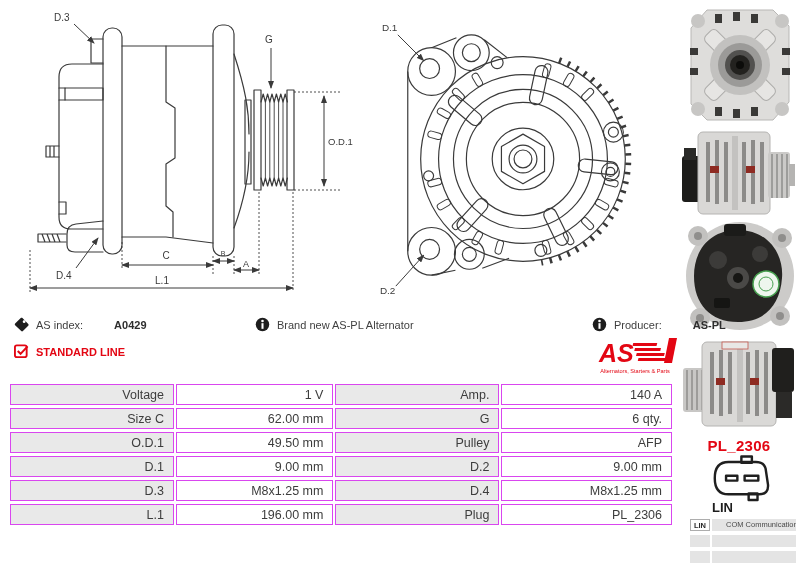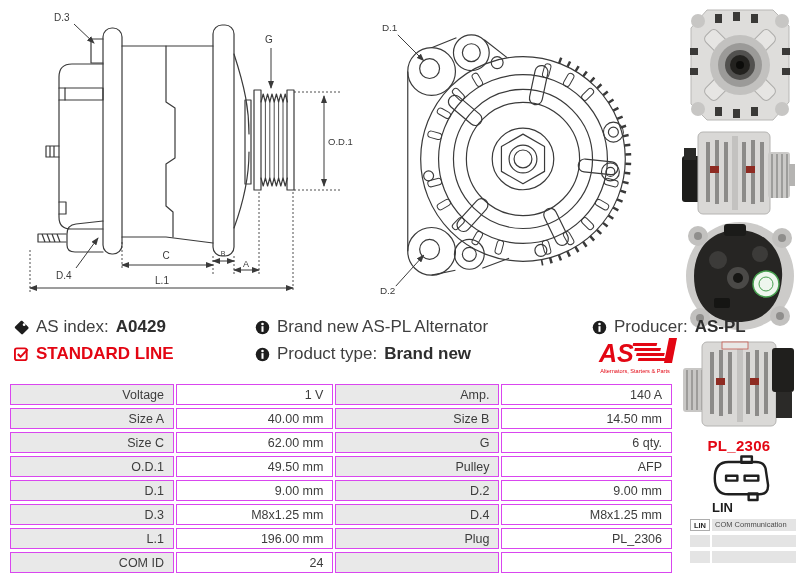--- a/index.html
+++ b/index.html
@@ -2,22 +2,22 @@
 <html><head>
 <meta charset="utf-8">
 <style>
   html,body{margin:0;padding:0;background:#fff;}
   body{width:800px;height:576px;font-family:"Liberation Sans",sans-serif;color:#3f3f3f;overflow:hidden;}
   .stage{position:relative;width:652px;height:576px;background:#fff;}
   .abs{position:absolute;}
   svg text{font-family:"Liberation Sans",sans-serif;}
 
   
-  .info-row{position:absolute;display:flex;align-items:center;gap:7px;font-size:17px;white-space:nowrap;}
-  .info-row b{color:#2e2e2e;}
+  .info-row{position:absolute;display:flex;align-items:center;gap:7px;font-size:11px;white-space:nowrap;}
+  .info-row b{color:#2e2e2e;margin-left:24px;}
   .badge-red{color:#e30613;font-weight:bold;}
   .icon16{width:15px;height:15px;flex:0 0 auto;display:inline-block;}
 
   
   table.spec{position:absolute;left:8px;top:381px;width:666px;border-collapse:separate;border-spacing:2px 3px;table-layout:fixed;font-size:12.5px;}
   table.spec td{height:19px;padding:0 9px 0 4px;text-align:right;border:1px solid #d946ef;vertical-align:middle;color:#3d3d3d;overflow:hidden;}
   td.lbl{background:#e9e9e9;}
   td.val{background:#ffffff;}
 
   
@@ -25,21 +25,21 @@
 
   
   .pl-name{position:absolute;left:683px;top:437px;width:112px;text-align:center;color:#e30613;font-weight:bold;font-size:15px;letter-spacing:.3px;}
   .lin-label{position:absolute;left:712px;top:500px;font-weight:bold;font-size:13px;color:#1d1d1d;}
 
   
   .com-table{position:absolute;left:690px;top:519px;width:106px;font-size:7.5px;}
   .com-row{display:flex;gap:2px;margin-bottom:4px;height:12px;}
   .com-key{width:20px;text-align:center;line-height:12px;font-weight:bold;color:#2b2b2b;background:#fff;border:1px solid #adadad;box-sizing:border-box;}
   .com-key.empty{background:#e4e4e4;border:none;}
-  .com-val{flex:1;background:#e4e4e4;color:#4a4a4a;line-height:12px;padding:0 3px;white-space:nowrap;overflow:hidden;}
+  .com-val{flex:1;background:#e4e4e4;color:#4a4a4a;line-height:12px;padding:0 14px;white-space:nowrap;overflow:hidden;}
 </style>
 </head>
 <body>
 
 <div class="stage">
 
   <svg class="abs" style="left:8px;top:6px" width="352" height="300" viewBox="0 0 352 300">
     <defs>
       <marker id="ar" viewBox="0 0 8 6" refX="7" refY="3" markerWidth="8" markerHeight="6" orient="auto-start-reverse">
         <path d="M0,0 L8,3 L0,6 Z" fill="#3a3a3a"></path>
@@ -277,29 +277,20 @@
 
   <div class="info-row" style="left:255px;top:317px">
     <svg class="icon16" viewBox="0 0 16 16">
       <circle cx="8" cy="8" r="7.2" fill="#1d1d1d"></circle>
       <rect x="6.9" y="6.6" width="2.2" height="6" fill="#fff"></rect>
         <circle cx="8" cy="4.2" r="1.4" fill="#fff"></circle>
     </svg>
     <span>Brand new AS-PL Alternator</span>
   </div>
 
-  <div class="info-row" style="left:255px;top:344px">
-    <svg class="icon16" viewBox="0 0 16 16">
-      <circle cx="8" cy="8" r="7.2" fill="#1d1d1d"></circle>
-      <rect x="6.9" y="6.6" width="2.2" height="6" fill="#fff"></rect>
-        <circle cx="8" cy="4.2" r="1.4" fill="#fff"></circle>
-    </svg>
-    <span>Product type:</span>
-    <b>Brand new</b>
-  </div>
 
   <div class="info-row" style="left:592px;top:317px">
     <svg class="icon16" viewBox="0 0 16 16">
       <circle cx="8" cy="8" r="7.2" fill="#1d1d1d"></circle>
       <rect x="6.9" y="6.6" width="2.2" height="6" fill="#fff"></rect>
         <circle cx="8" cy="4.2" r="1.4" fill="#fff"></circle>
     </svg>
     <span>Producer:</span>
     <b>AS-PL</b>
   </div>
@@ -324,26 +315,20 @@
         <col style="width:26%">
       </colgroup>
     <tbody>
       <tr>
         <td class="lbl">Voltage</td>
         <td class="val">1 V</td>
         <td class="lbl">Amp.</td>
         <td class="val">140 A</td>
       </tr>
       <tr>
-        <td class="lbl">Size A</td>
-        <td class="val">40.00 mm</td>
-        <td class="lbl">Size B</td>
-        <td class="val">14.50 mm</td>
-      </tr>
-      <tr>
         <td class="lbl">Size C</td>
         <td class="val">62.00 mm</td>
         <td class="lbl">G</td>
         <td class="val">6 qty.</td>
       </tr>
       <tr>
         <td class="lbl">O.D.1</td>
         <td class="val">49.50 mm</td>
         <td class="lbl">Pulley</td>
         <td class="val">AFP</td>
@@ -358,26 +343,20 @@
         <td class="lbl">D.3</td>
         <td class="val">M8x1.25 mm</td>
         <td class="lbl">D.4</td>
         <td class="val">M8x1.25 mm</td>
       </tr>
       <tr>
         <td class="lbl">L.1</td>
         <td class="val">196.00 mm</td>
         <td class="lbl">Plug</td>
         <td class="val">PL_2306</td>
-      </tr>
-      <tr>
-        <td class="lbl">COM ID</td>
-        <td class="val">24</td>
-        <td class="lbl"></td>
-        <td class="val"></td>
       </tr>
     </tbody>
   </table>
 
   <div class="pl-name">PL_2306</div>
 
   <svg class="abs" style="left:710px;top:454px" width="66" height="50" viewBox="0 0 80 62">
     <g fill="none" stroke="#1f1f1f" stroke-width="3" stroke-linejoin="round">
       <path d="M22,10 H56 Q66,10 68,18 L71,38 Q72,50 60,50 H22 Q5,50 5,30 Q5,10 22,10 Z"></path>
       <rect x="38" y="3" width="13" height="8"></rect>

